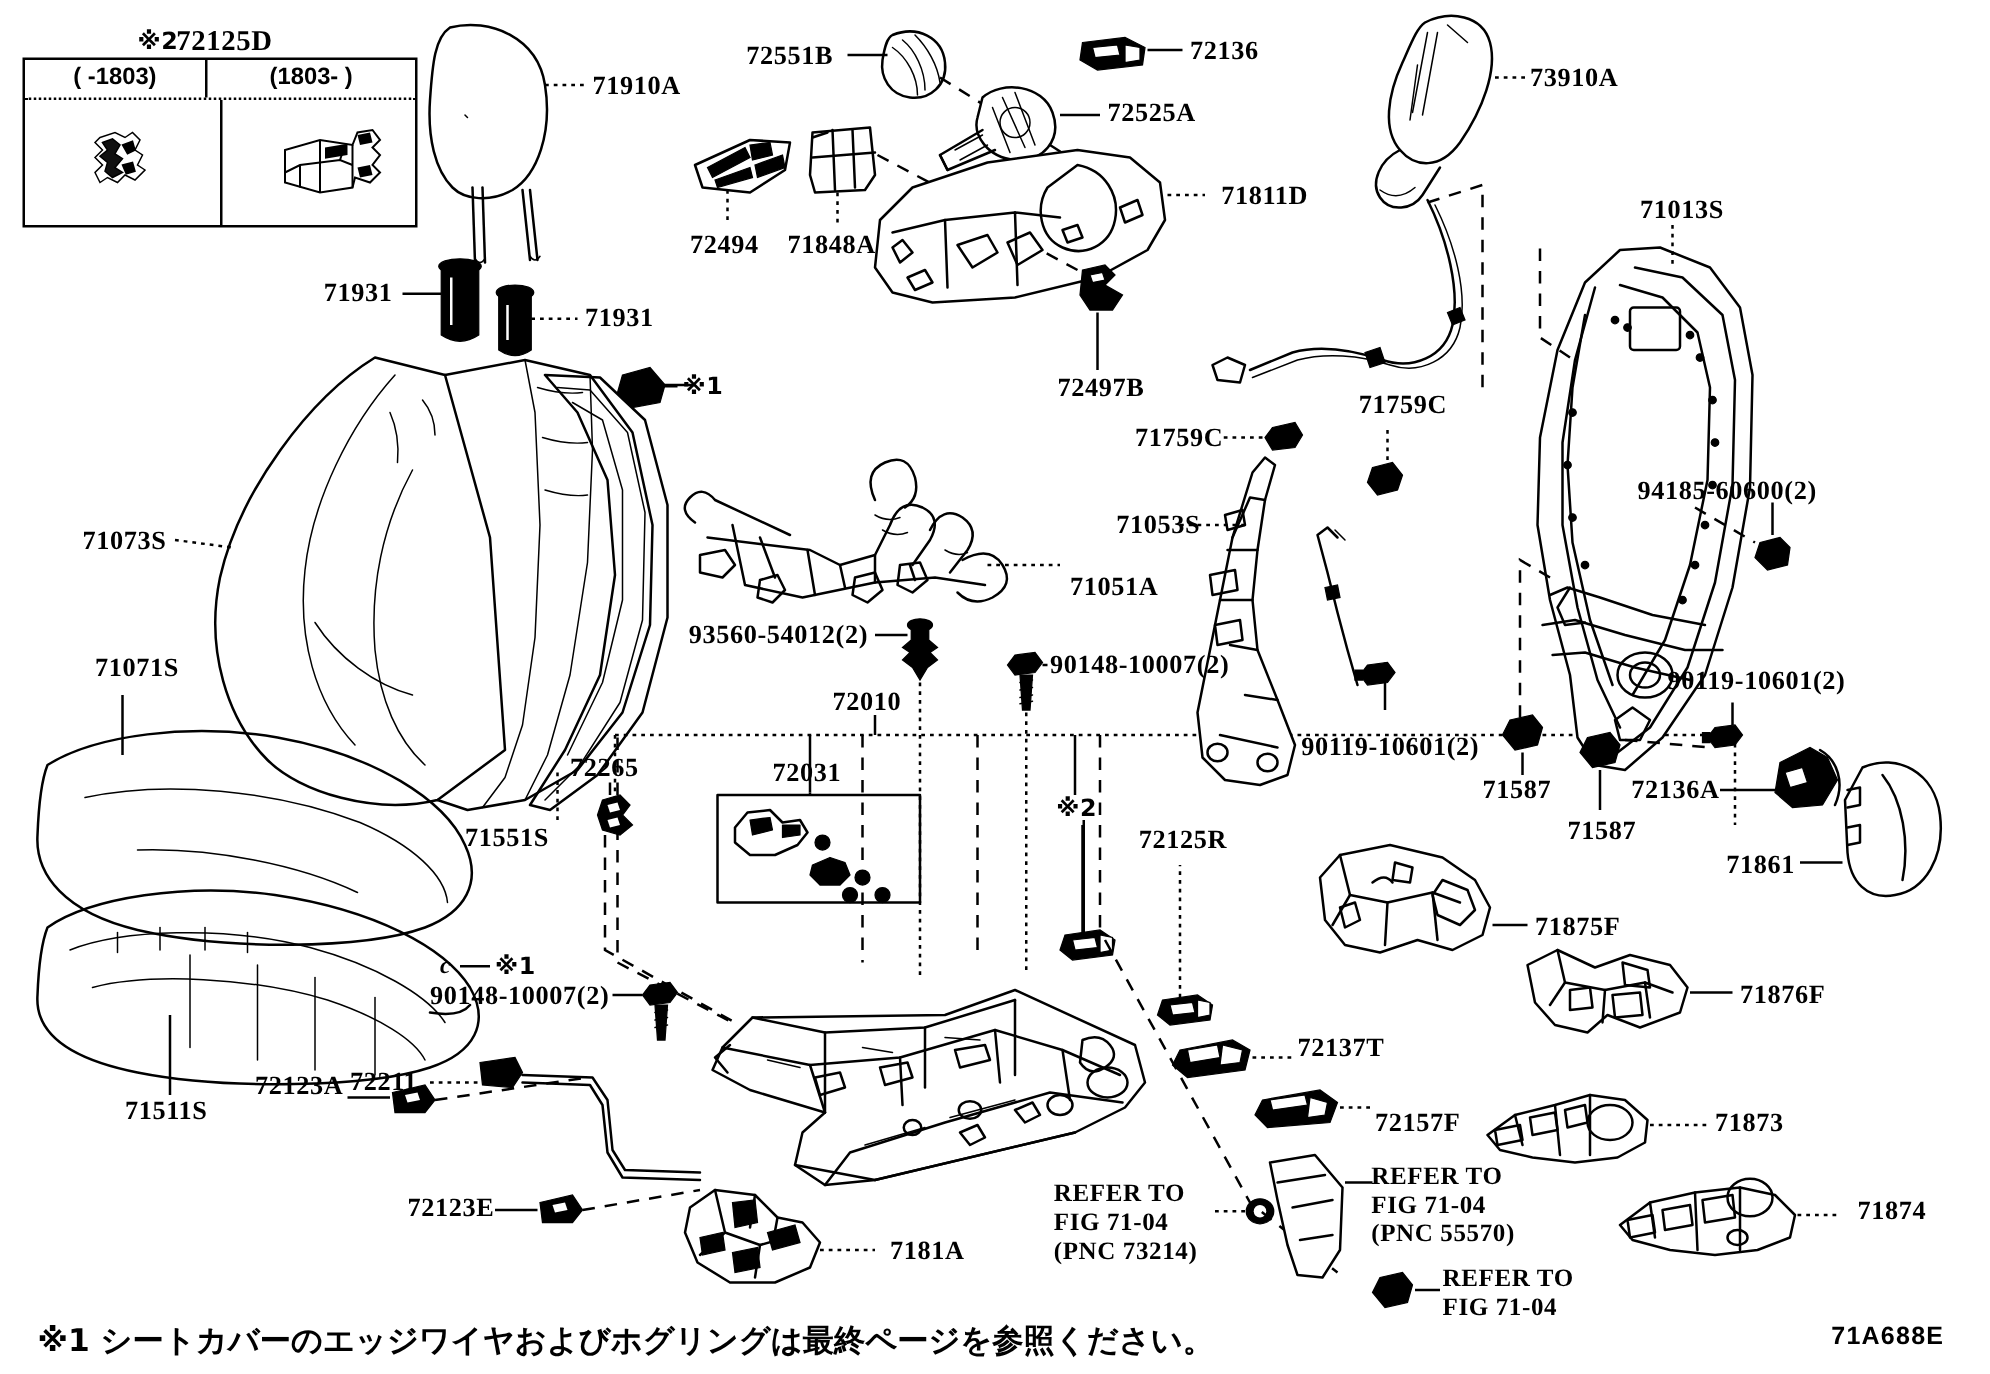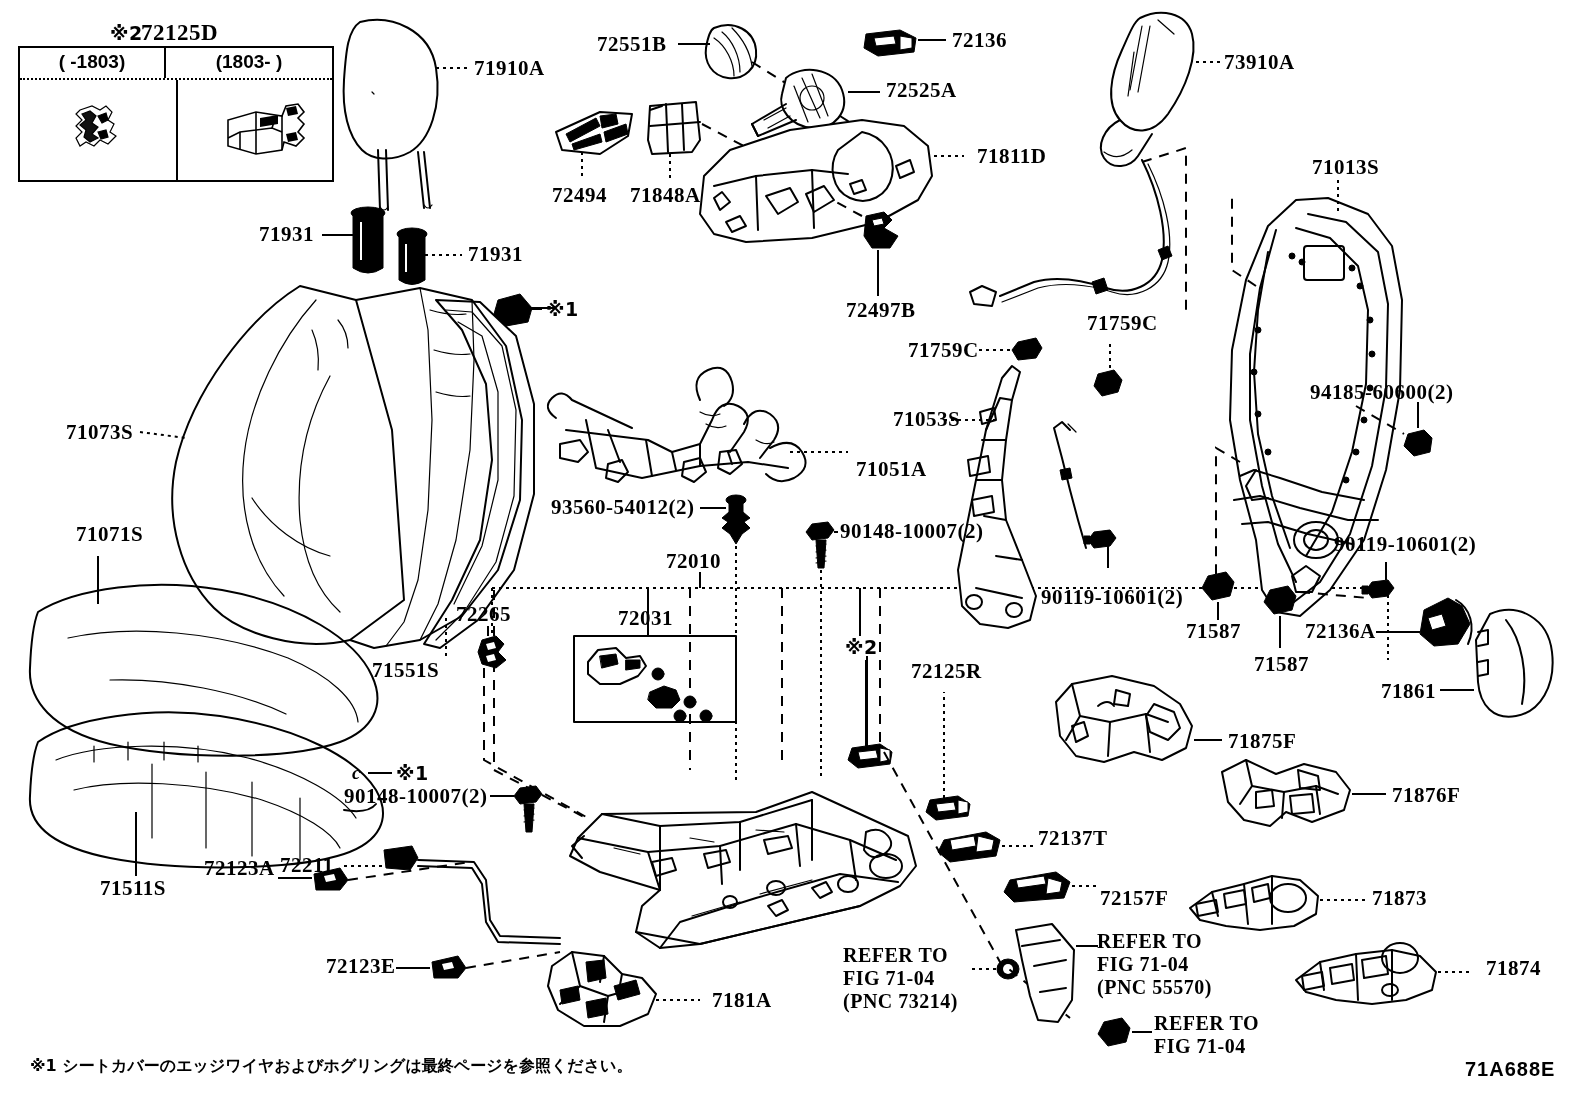--- a/index.html
+++ b/index.html
@@ -4,21 +4,21 @@
 <style>
   html,body{margin:0;padding:0;background:#ffffff;}
   body{width:1592px;height:1099px;position:relative;overflow:hidden;
        font-family:"Liberation Sans", sans-serif;color:#000;}
   #sheet{position:absolute;left:0;top:0;width:1592px;height:1099px;}
   svg.art{position:absolute;left:0;top:0;width:1592px;height:1099px;overflow:visible;}
   .lbl{position:absolute;white-space:nowrap;font-weight:bold;
        font-family:Liberation Serif, serif;letter-spacing:0.5px;}
   .pn{font-size:21px;line-height:21px;}
   .pn2{font-size:20px;line-height:23px;}
-  .jp{position:absolute;font-size:16px;font-weight:bold;
+  .jp{position:absolute;font-size:25px;font-weight:bold;
       font-family:"DejaVu Sans", sans-serif;letter-spacing:0px;}
   .code{position:absolute;font-size:20px;font-weight:bold;letter-spacing:1px;}
   .tbl{position:absolute;border:2px solid #000;}
   .tbl .hdr{display:flex;}
   .tbl .cellh{font-size:19px;font-weight:bold;text-align:center;
      padding:3px 0 4px 0;font-family:"Liberation Sans", sans-serif;}
   .vline{position:absolute;background:#000;}
 </style>
 </head>
 <body>

